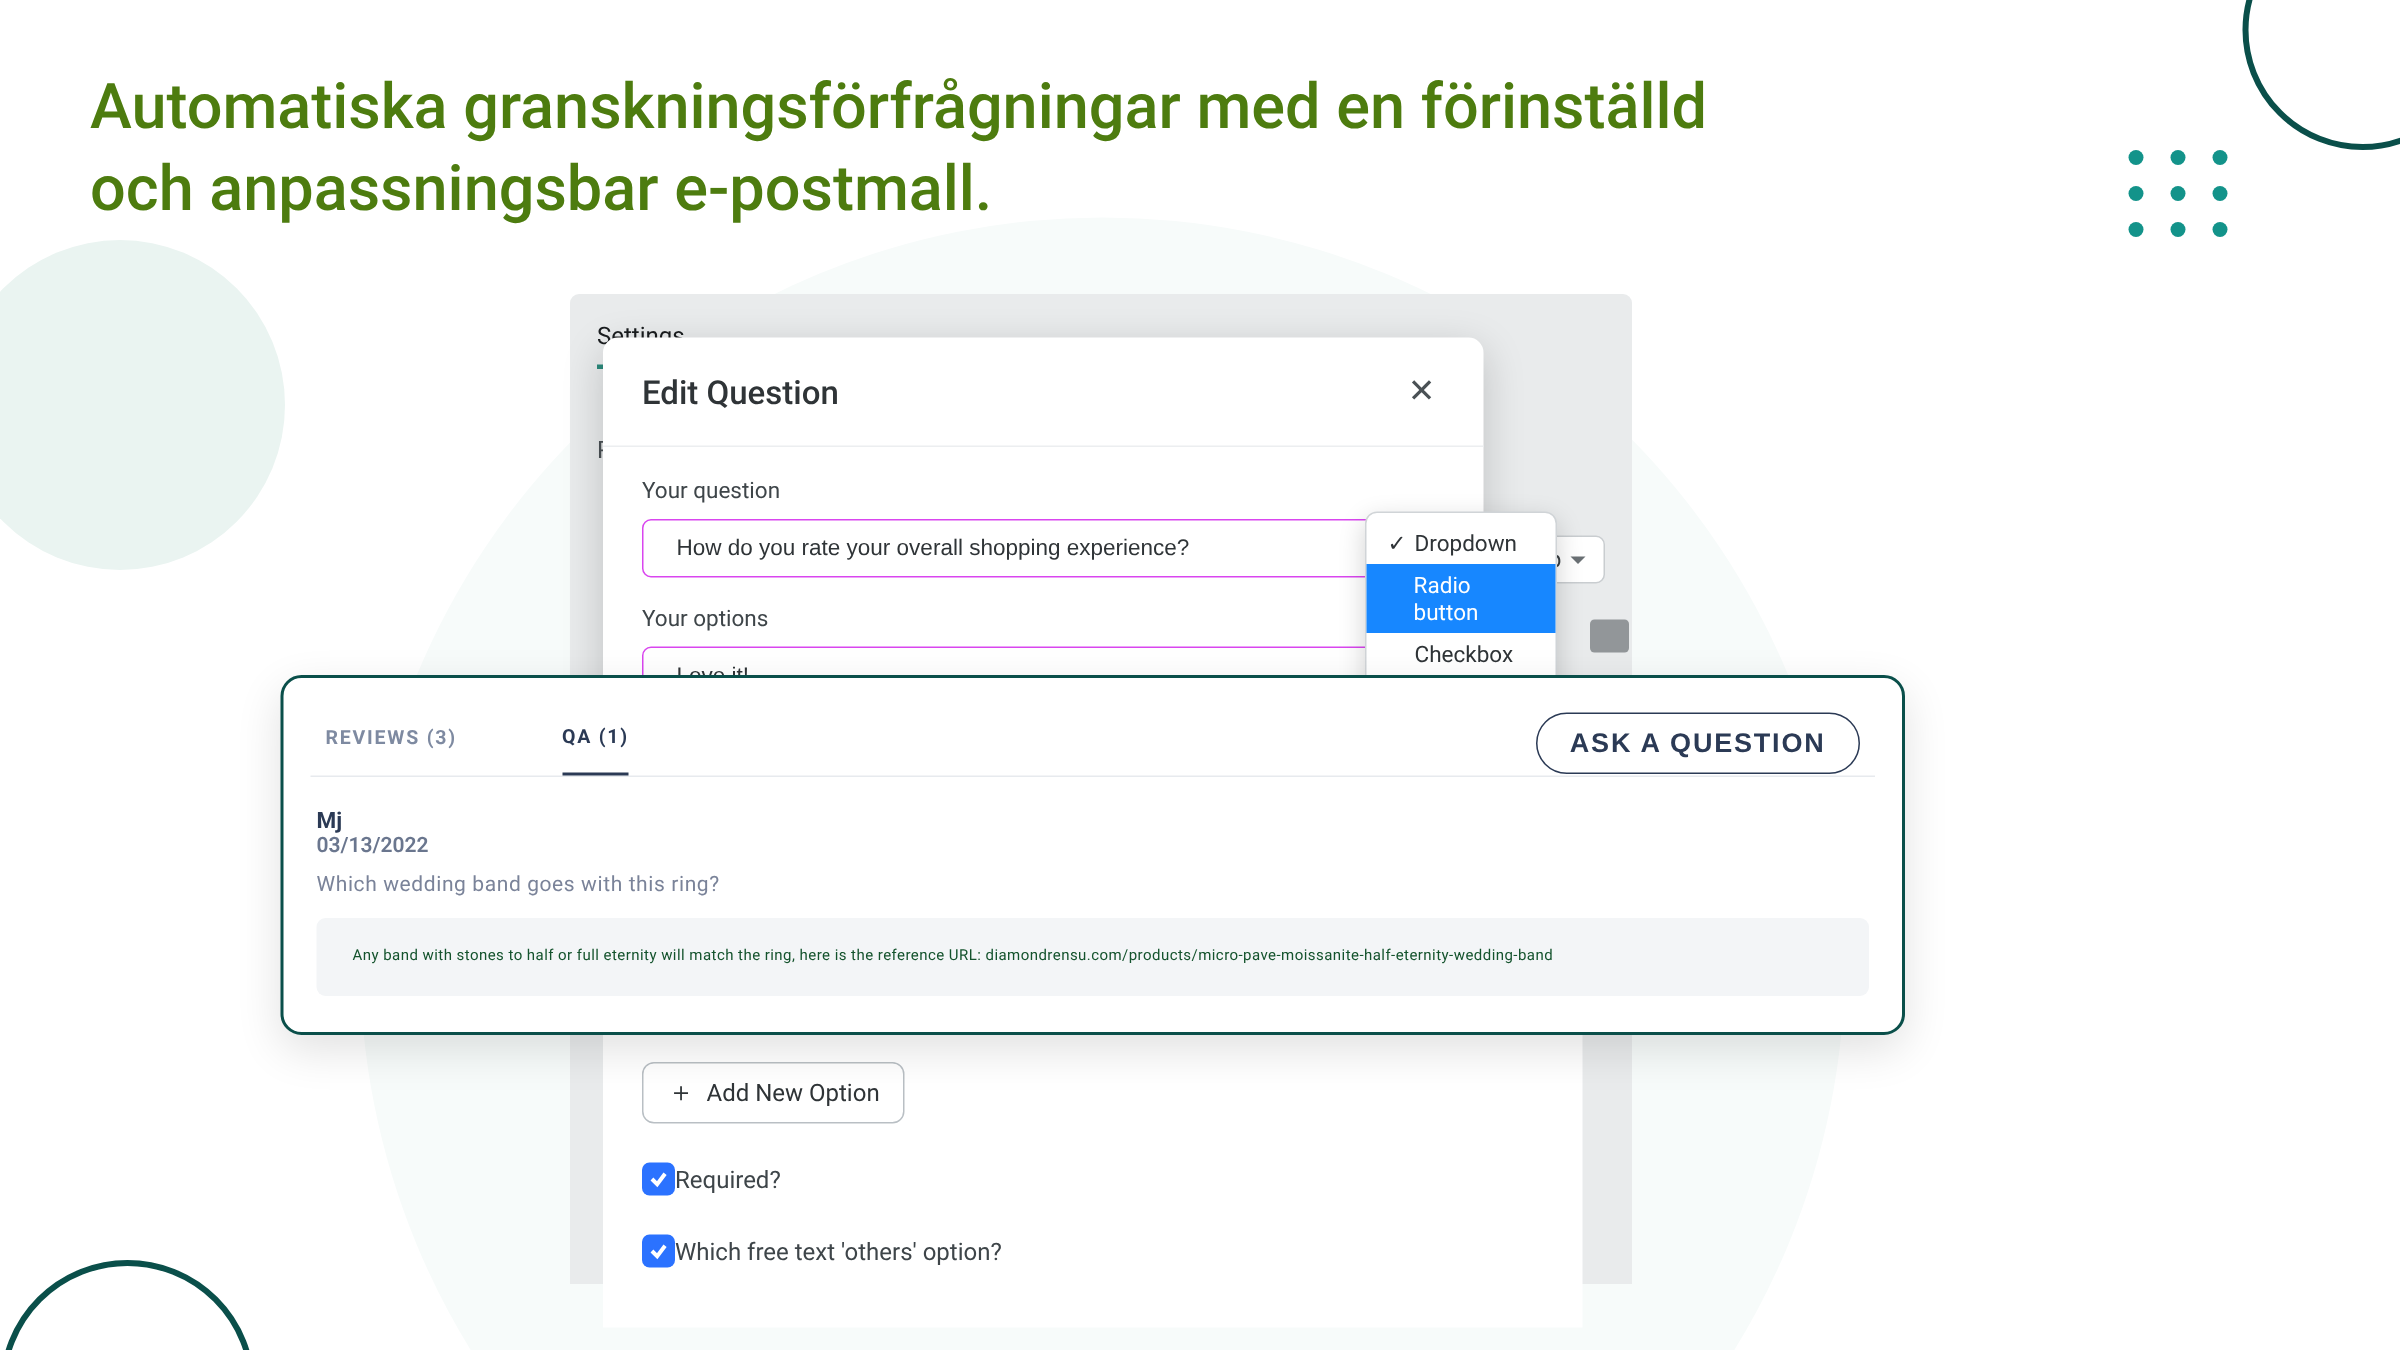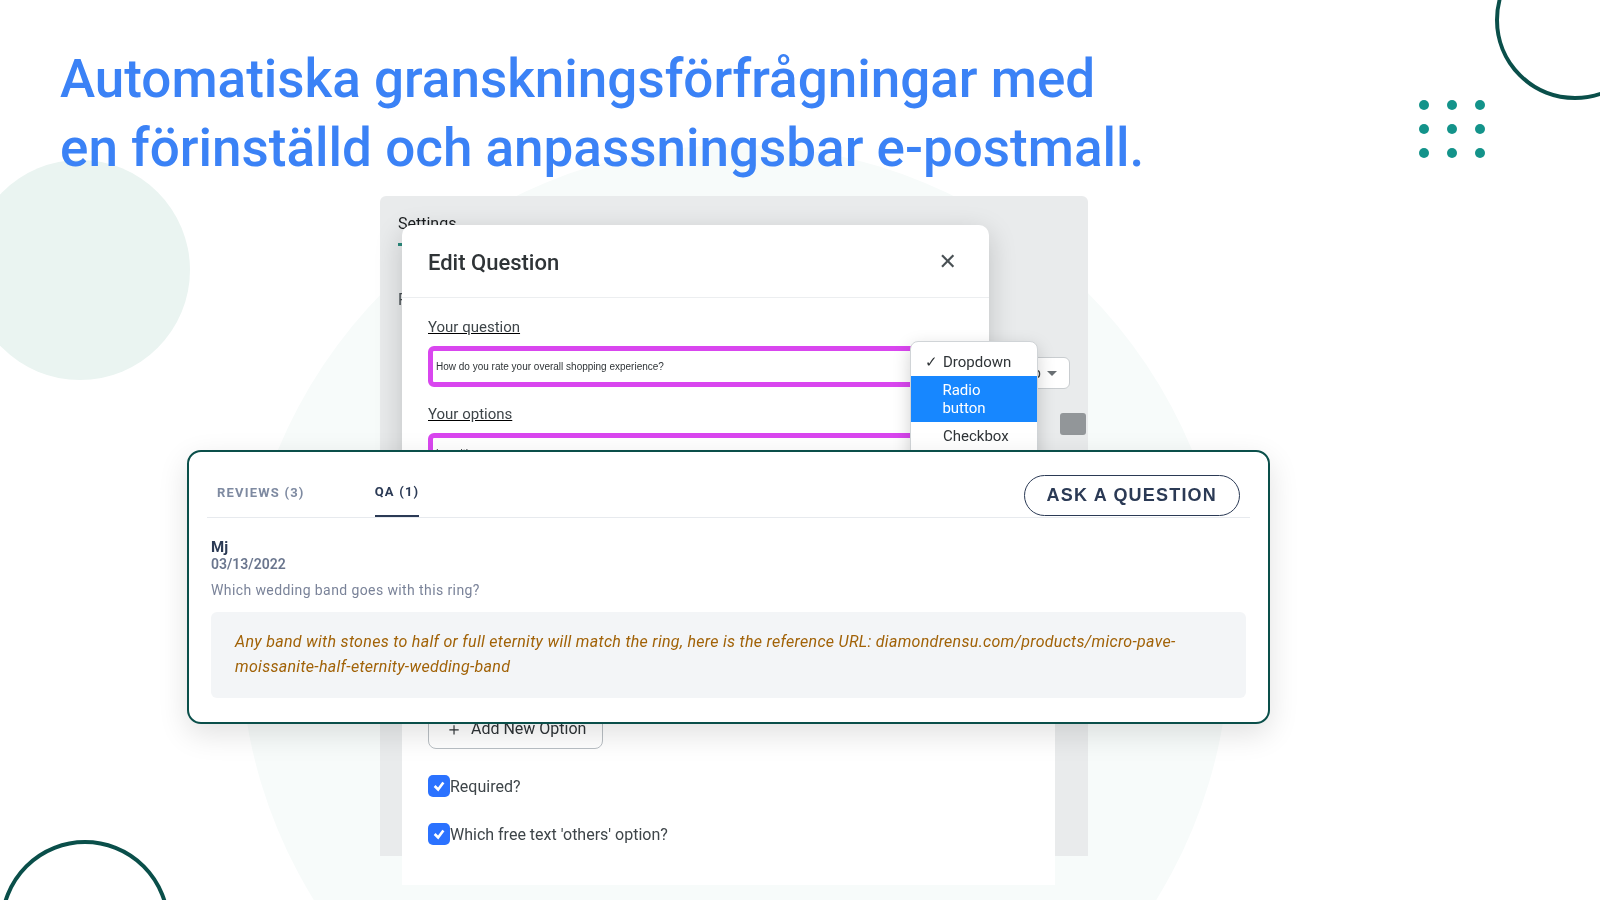--- a/index.html
+++ b/index.html
@@ -14,21 +14,21 @@
   
   .deco-circle-tl { position:absolute; top:160px; left:-30px; width:220px; height:220px; border-radius:50%; background:#eaf4f1; z-index:0;}
   .deco-big-circle { position:absolute; top:145px; left:240px; width:990px; height:990px; border-radius:50%; background:#f7fbfa; z-index:0;}
   .deco-circle-br { position:absolute; bottom:-110px; left:0px; width:170px; height:170px; border:4px solid #0a4f4a; border-radius:50%; z-index:5;}
   .deco-circle-tr { position:absolute; top:-60px; right:-55px; width:160px; height:160px; border:4px solid #0a4f4a; border-radius:50%; z-index:5;}
   .deco-dots { position:absolute; top:100px; right:115px; display:grid; grid-template-columns:repeat(3,1fr); gap:14px 18px; z-index:5;}
   .deco-dots span { width:10px; height:10px; border-radius:50%; background:#13938a; display:block;}
 
   .headline {
     position:absolute; top:45px; left:60px;
-    font-size:53px; font-weight:500; color:#3b82f6; line-height:1.3;
+    font-size:42px; font-weight:500; color:#4d7c0f; line-height:1.3;
     z-index:6; max-width:1100px;
   }
 
   
   .admin-bg {
     position:absolute; top:196px; left:380px; width:708px; height:660px;
     background:#e9ebec; border-radius:6px 6px 0 0; overflow:hidden; z-index:1;
   }
   .admin-tabs { display:flex; align-items:flex-start; padding:12px 18px 0 18px; gap:38px; border-bottom:1px solid #d6d9db;flex-direction:column;}
   .admin-tab { font-size:16px; color:#4a5155; padding:6px 0 10px 0; }
@@ -39,25 +39,25 @@
 
   
   .modal {
     position:absolute; top:225px; left:402px; width:587px; background:#fff;
     border-radius:10px; box-shadow:0 8px 28px rgba(0,0,0,0.18); z-index:3;
     padding-bottom:40px;
   }
   .modal-head { display:flex; align-items:center; justify-content:space-between; padding:22px 26px 20px 26px; border-bottom:1px solid #eceef0;}
   .modal-title { font-size:22px; color:#2f3437; font-weight:500;}
   .close-x { font-size:22px; color:#4a5155; cursor:pointer; padding:4px 6px; line-height:1;}
-  .modal-body { padding:20px 26px 0 26px;text-decoration:underline; }
+  .modal-body { padding:20px 26px 0 26px; }
   .field-label { font-size:15px; color:#3e4549; margin-bottom:10px; }
   .text-input {
-    width:100%; border:5px solid #d946ef; border-radius:6px; padding:10px 3px;
-    font-size:10px; color:#2f3437; background:#fff;
+    width:100%; border:1px solid #d946ef; border-radius:6px; padding:10px 22px;
+    font-size:15px; color:#2f3437; background:#fff;
   }
   .spacer { height:18px; }
 
   
   .popover {
     position:absolute; top:341px; left:910px; width:128px; background:#fff;
     border:1px solid #d0d4d7; border-radius:8px; box-shadow:0 6px 18px rgba(0,0,0,0.18);
     z-index:4; padding:6px 0;
   }
   .pop-item { font-size:15px; color:#2f3437; padding:5px 14px; display:flex; align-items:center; gap:6px; cursor:pointer;}
@@ -74,21 +74,21 @@
   .qa-tabs-row { display:flex; align-items:center; padding:22px 28px 0 28px;gap:44px; }
   .qa-tab { font-size:13px; letter-spacing:1.2px; font-weight:700; color:#2b3a55; padding:10px 0 16px 0; margin-right:26px;}
   .qa-tab.inactive { color:#7e8aa1; }
   .qa-tab.active { border-bottom:2px solid #2b3a55; }
   .ask-btn { margin-left:auto; border:1.5px solid #2b3a55; border-radius:22px; padding:9px 22px; font-size:18px; letter-spacing:1.2px; font-weight:700; color:#2b3a55; background:#fff; cursor:pointer;}
   .qa-divider { height:1px; background:#e7eaee; margin:0 18px 0 18px; }
   .qa-body { padding:20px 22px 0 22px; }
   .qa-row { display:flex; justify-content:space-between; font-size:15px; color:#2b3a55; font-weight:700;flex-direction:column;}
   .qa-date { color:#6a768e; font-weight:600; font-size:14px;}
   .qa-question { font-size:14px; color:#7a8399; margin-top:10px; letter-spacing:0.4px;}
-  .qa-answer { background:#f3f5f7; border-radius:6px; padding:18px 24px; margin-top:14px; font-size:16px; color:#a16207; line-height:1.55; letter-spacing:0.3px;font-style:italic;}
+  .qa-answer { background:#f3f5f7; border-radius:6px; padding:18px 24px; margin-top:14px; font-size:10px; color:#14532d; line-height:1.55; letter-spacing:0.3px;}
 
   
   .lower-modal {
     position:absolute; top:690px; left:402px; width:653px; background:#fff; z-index:3;
     padding:18px 26px 40px 26px;
   }
   .add-opt {
     display:inline-flex; align-items:center; gap:8px; border:1px solid #b9bfc4; border-radius:8px;
     padding:10px 16px; font-size:16px; color:#2f3437; cursor:pointer; background:#fff;
   }

